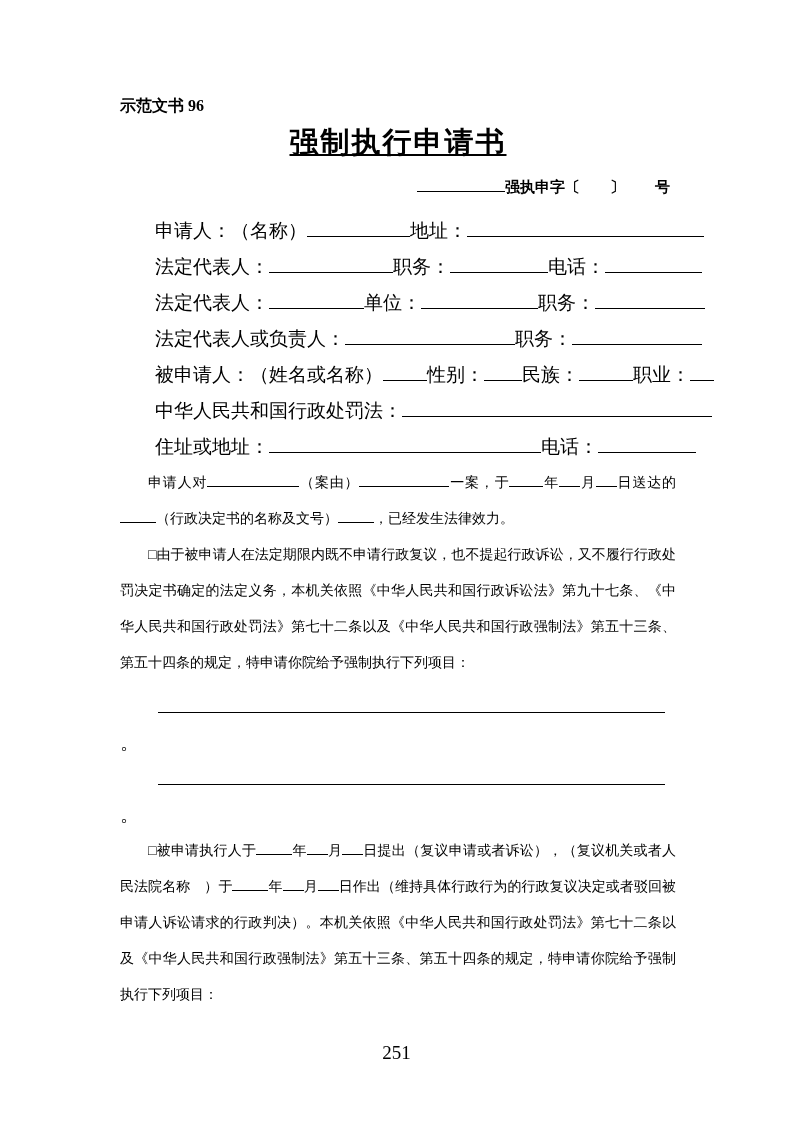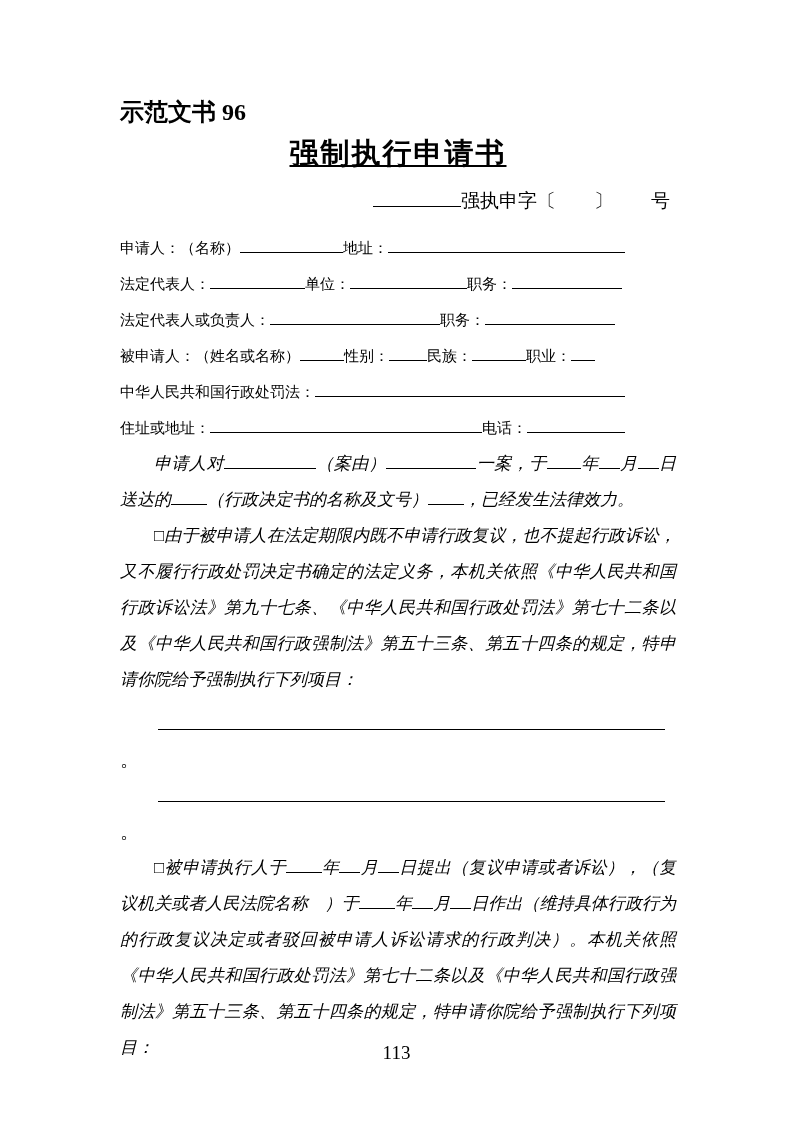--- a/index.html
+++ b/index.html
@@ -4,28 +4,28 @@
 <style>
   * { box-sizing: border-box; }
   html, body { margin: 0; padding: 0; }
   body {
     width: 793px; height: 1122px;
     background: #ffffff; color: #000;
     position: relative;
     font-family: "Liberation Serif", "DejaVu Serif", serif;
   }
   .page { position: absolute; inset: 0; padding: 96px 117px 0 120px; }
-  .doc-label { font-size: 24px; font-weight: bold; margin-bottom: 4px; }
+  .doc-label { font-size: 16px; font-weight: bold; margin-bottom: 4px; }
   .title {
     font-size: 29px; font-weight: bold; text-align: center;
     letter-spacing: 2px; margin: 6px 0 14px 0; text-decoration: underline;
   }
-  .case-line { font-size: 19px; text-align: right; padding-right: 6px; margin-bottom: 16px; }
-  .form-line { font-size: 15px; height: 36px; line-height: 36px; white-space: nowrap; }
-  .para { font-size: 17px; line-height: 36px; text-align: justify; text-indent: 2em; margin: 0; font-style: italic; }
+  .case-line { font-size: 15px; text-align: right; padding-right: 6px; margin-bottom: 16px; font-weight: bold; }
+  .form-line { font-size: 19px; height: 36px; line-height: 36px; white-space: nowrap; margin-left: 35px; }
+  .para { font-size: 14px; line-height: 36px; text-align: justify; text-indent: 2em; margin: 0; }
   .fill-line { font-size: 19px; line-height: 36px; text-indent: 2em; }
   .fill-line.gap-top { margin-top: 8px; }
   .blank { display: inline-block; border-bottom: 1px solid #000; height: 1em; }
   .page-number {
     position: absolute; left: 0; right: 0; bottom: 58px;
     text-align: center; font-size: 19px;
   }
 </style>
 </head>
 <body>
@@ -33,31 +33,32 @@
 <div class="page">
 
   <div class="doc-label">示范文书 96</div>
 
   <h1 class="title">强制执行申请书</h1>
 
   <div class="case-line"><span class="blank" style="width: 88px;"></span><span>强执申字〔　　〕　　号</span></div>
 
   <div>
     <div class="form-line"><span>申请人：（名称）</span><span class="blank" style="width: 103px;"></span><span>地址：</span><span class="blank" style="width: 237px;"></span></div>
+    <div class="form-line"><span>法定代表人：</span><span class="blank" style="width: 124px;"></span><span>职务：</span><span class="blank" style="width: 98px;"></span><span>电话：</span><span class="blank" style="width: 97px;"></span></div>
     <div class="form-line"><span>法定代表人：</span><span class="blank" style="width: 95px;"></span><span>单位：</span><span class="blank" style="width: 117px;"></span><span>职务：</span><span class="blank" style="width: 110px;"></span></div>
     <div class="form-line"><span>法定代表人或负责人：</span><span class="blank" style="width: 170px;"></span><span>职务：</span><span class="blank" style="width: 130px;"></span></div>
     <div class="form-line"><span>被申请人：（姓名或名称）</span><span class="blank" style="width: 44px;"></span><span>性别：</span><span class="blank" style="width: 38px;"></span><span>民族：</span><span class="blank" style="width: 54px;"></span><span>职业：</span><span class="blank" style="width: 24px;"></span></div>
     <div class="form-line"><span>中华人民共和国行政处罚法：</span><span class="blank" style="width: 310px;"></span></div>
     <div class="form-line"><span>住址或地址：</span><span class="blank" style="width: 272px;"></span><span>电话：</span><span class="blank" style="width: 98px;"></span></div>
   </div>
 
   <p class="para"><span>申请人对</span><span class="blank" style="width: 92px;"></span><span>（案由）</span><span class="blank" style="width: 90px;"></span><span>一案，于</span><span class="blank" style="width: 34px;"></span><span>年</span><span class="blank" style="width: 21px;"></span><span>月</span><span class="blank" style="width: 21px;"></span><span>日送达的</span><span class="blank" style="width: 36px;"></span><span>（行政决定书的名称及文号）</span><span class="blank" style="width: 36px;"></span><span>，已经发生法律效力。</span></p>
 
   <p class="para"><span>□由于被申请人在法定期限内既不申请行政复议，也不提起行政诉讼，又不履行行政处罚决定书确定的法定义务，本机关依照《中华人民共和国行政诉讼法》第九十七条、《中华人民共和国行政处罚法》第七十二条以及《中华人民共和国行政强制法》第五十三条、第五十四条的规定，特申请你院给予强制执行下列项目：</span></p>
 
   <div class="fill-line gap-top"><span class="blank" style="width: 507px;"></span><span>。</span></div>
   <div class="fill-line"><span class="blank" style="width: 507px;"></span><span>。</span></div>
 
   <p class="para"><span>□被申请执行人于</span><span class="blank" style="width: 36px;"></span><span>年</span><span class="blank" style="width: 21px;"></span><span>月</span><span class="blank" style="width: 21px;"></span><span>日提出（复议申请或者诉讼），（复议机关或者人民法院名称　）于</span><span class="blank" style="width: 36px;"></span><span>年</span><span class="blank" style="width: 21px;"></span><span>月</span><span class="blank" style="width: 21px;"></span><span>日作出（维持具体行政行为的行政复议决定或者驳回被申请人诉讼请求的行政判决）。本机关依照《中华人民共和国行政处罚法》第七十二条以及《中华人民共和国行政强制法》第五十三条、第五十四条的规定，特申请你院给予强制执行下列项目：</span></p>
 
-  <div class="page-number">113</div>
+  <div class="page-number">251</div>
 
 </div>
 
 </body></html>

